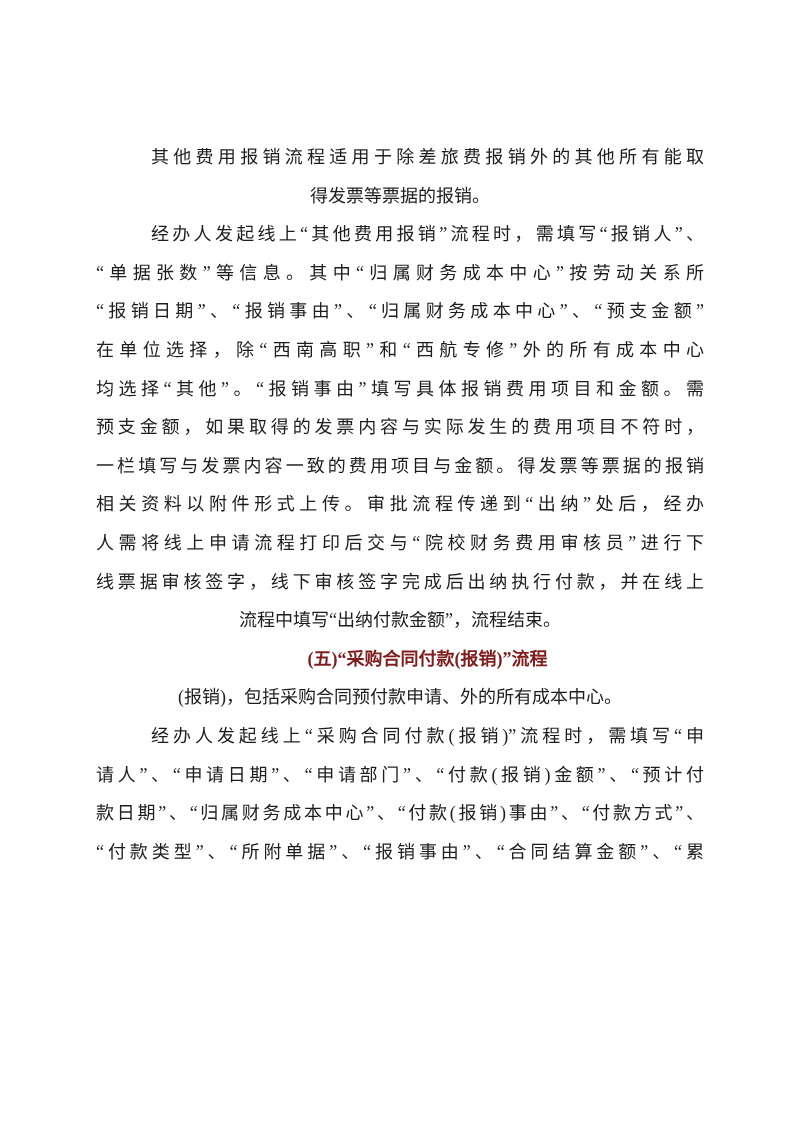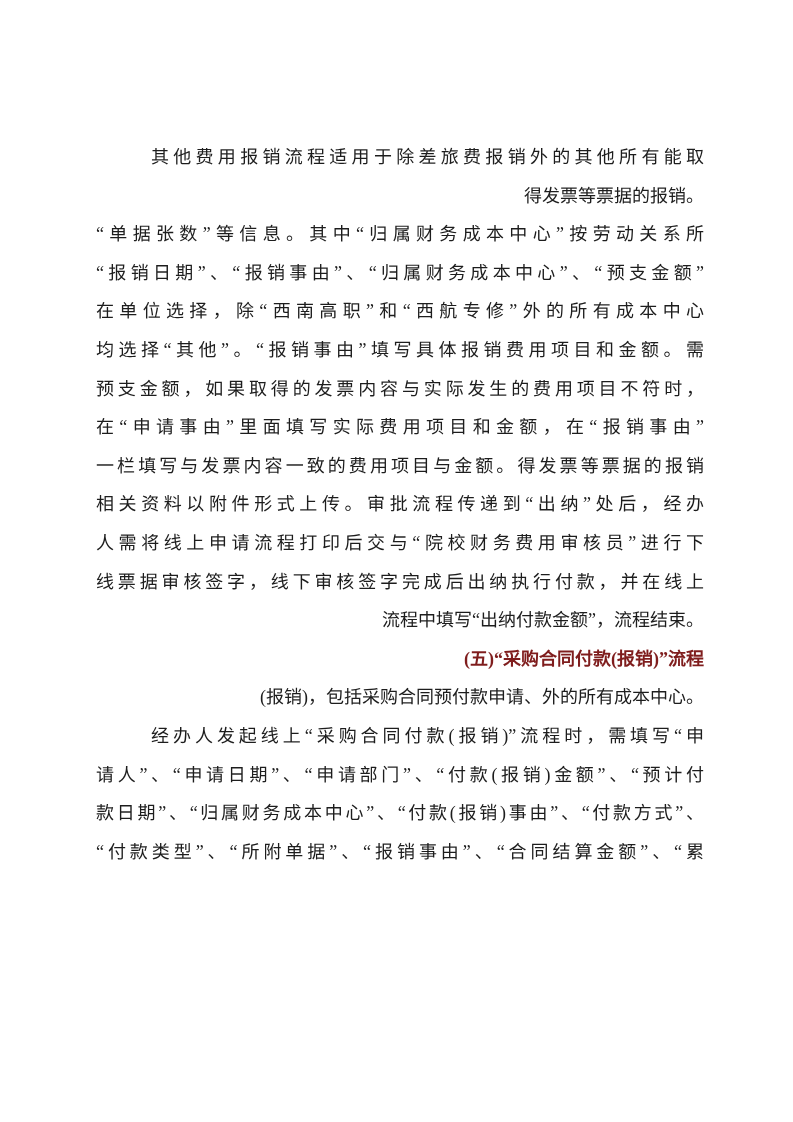--- a/index.html
+++ b/index.html
@@ -21,21 +21,21 @@
     top: 141px;
     width: 608px;
     font-size: 18px;
     line-height: 32px;
     color: #1d1d1d;
     font-weight: 400;
   }
   .line {
     width: 100%;
     height: 38.6px;
-    text-align: right;
+    text-align: center;
     white-space: nowrap;
     overflow: visible;
   }
   .line.justify {
     white-space: normal;
     text-align: justify;
     text-align-last: justify;
     text-justify: inter-character;
   }
   .line.indent {
@@ -47,26 +47,26 @@
     color: #7f1d1d;
   }
 </style>
 </head>
 <body>
 
 <div class="page">
   <div class="doc-body">
     <div class="line indent justify">其他费用报销流程适用于除差旅费报销外的其他所有能取</div>
     <div class="line">得发票等票据的报销。</div>
+    <div class="line indent justify">经办人发起线上“其他费用报销”流程时，需填写“报销人”、</div>
     <div class="line justify">“单据张数”等信息。其中“归属财务成本中心”按劳动关系所</div>
     <div class="line justify">“报销日期”、“报销事由”、“归属财务成本中心”、“预支金额”</div>
     <div class="line justify">在单位选择，除“西南高职”和“西航专修”外的所有成本中心</div>
     <div class="line justify">均选择“其他”。“报销事由”填写具体报销费用项目和金额。需</div>
     <div class="line justify">预支金额，如果取得的发票内容与实际发生的费用项目不符时，</div>
-    <div class="line justify">在“申请事由”里面填写实际费用项目和金额，在“报销事由”</div>
     <div class="line justify">一栏填写与发票内容一致的费用项目与金额。得发票等票据的报销</div>
     <div class="line justify">相关资料以附件形式上传。审批流程传递到“出纳”处后，经办</div>
     <div class="line justify">人需将线上申请流程打印后交与“院校财务费用审核员”进行下</div>
     <div class="line justify">线票据审核签字，线下审核签字完成后出纳执行付款，并在线上</div>
     <div class="line">流程中填写“出纳付款金额”，流程结束。</div>
     <div class="line indent heading">(五)“采购合同付款(报销)”流程</div>
     <div class="line">(报销)，包括采购合同预付款申请、外的所有成本中心。</div>
     <div class="line indent justify">经办人发起线上“采购合同付款(报销)”流程时，需填写“申</div>
     <div class="line justify">请人”、“申请日期”、“申请部门”、“付款(报销)金额”、“预计付</div>
     <div class="line justify">款日期”、“归属财务成本中心”、“付款(报销)事由”、“付款方式”、</div>

